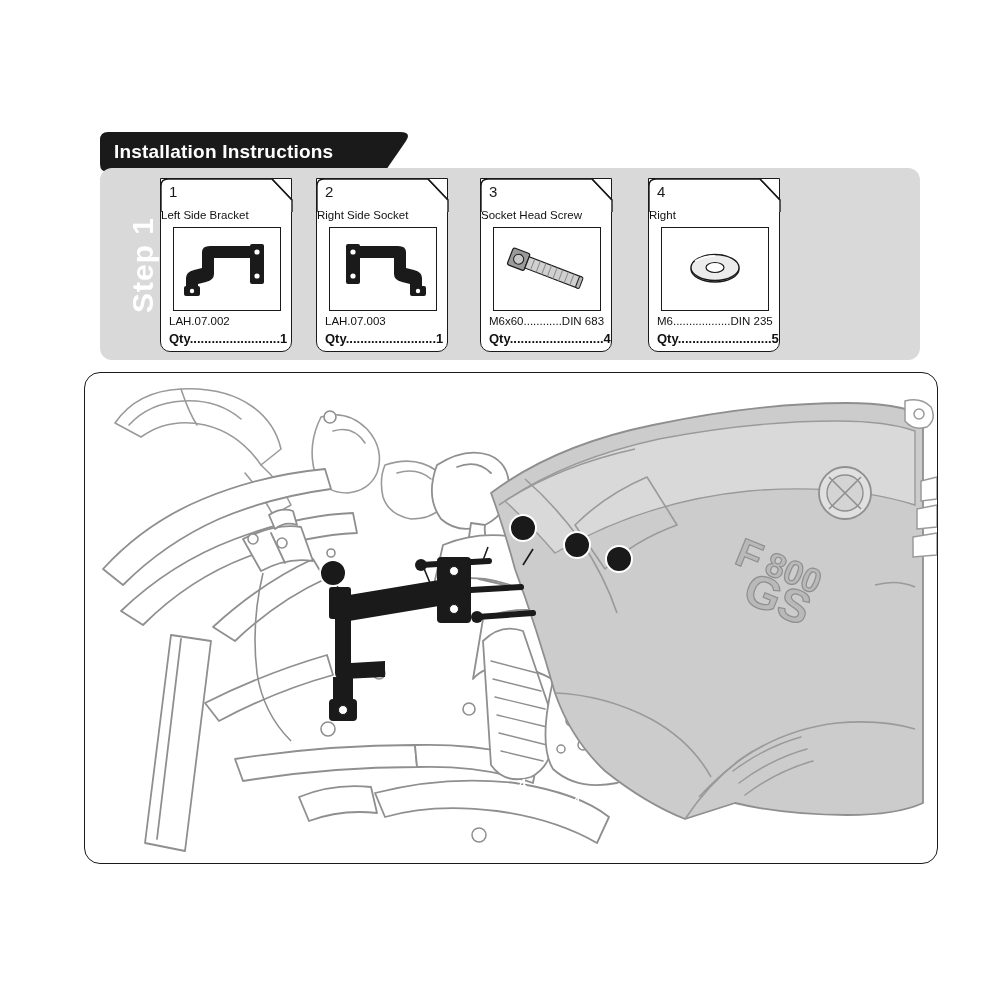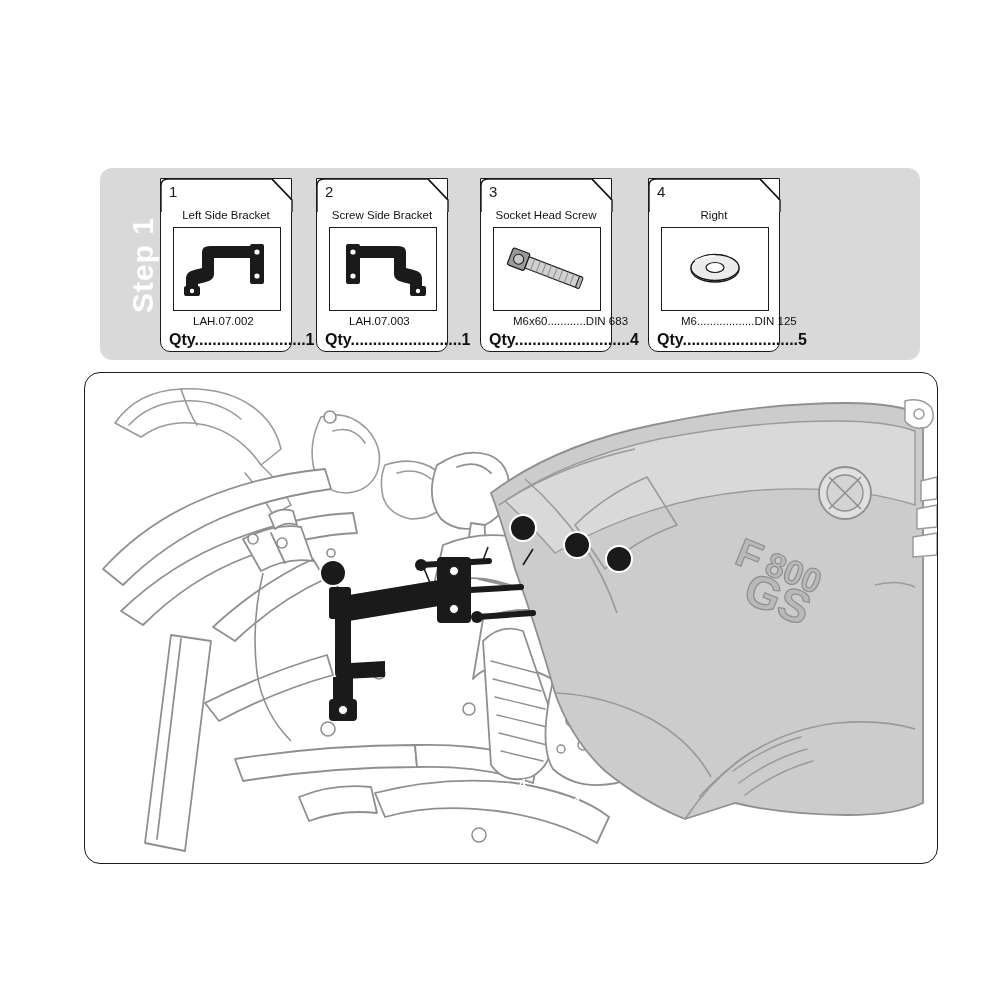--- a/index.html
+++ b/index.html
@@ -88,48 +88,46 @@
     left: 8px;
     top: 4px;
     font-size: 15px;
     color: #1a1a1a;
   }
   .card .pname {
     position: absolute;
     left: 0;
     right: 0;
     top: 30px;
-    text-align: center;
     font-size: 11.5px;
     color: #111;
   }
   .card .thumb {
     position: absolute;
     left: 12px;
     top: 48px;
     width: 106px;
     height: 82px;
     border: 1.3px solid #1a1a1a;
     background: #ffffff;
     overflow: hidden;
   }
   .card .code {
     position: absolute;
     left: 8px;
     top: 136px;
     font-size: 11.5px;
     color: #111;
     white-space: nowrap;
-    margin-left: 24px;
   }
   .card .qty {
     position: absolute;
     left: 8px;
     top: 152px;
-    font-size: 16px;
+    font-size: 13px;
     font-weight: bold;
     color: #111;
     white-space: nowrap;
   }
 
   #card1 { left: 160px; }
   #card2 { left: 316px; }
   #card3 { left: 480px; }
   #card4 { left: 648px; }
 
@@ -152,20 +150,26 @@
     font-size: 13px;
     font-weight: bold;
     pointer-events: none;
   }
 </style>
 </head>
 <body>
 
 <div id="sheet">
 
+  <div class="banner">
+    <svg class="banner-shape" viewBox="0 0 320 40" preserveAspectRatio="none">
+      <path d="M0,8 Q0,0 8,0 L300,0 Q312,0 306,9 L286,38 Q283,40 278,40 L8,40 Q0,40 0,32 Z" fill="#1a1a1a"></path>
+    </svg>
+    <div class="banner-title">Installation Instructions</div>
+  </div>
 
   <div class="step-strip">
     <div class="step-label">Step 1</div>
   </div>
 
   <div class="card" id="card1">
     <svg style="position:absolute;left:-1.4px;top:-1.4px;width:133px;height:36px;" viewBox="0 0 133 36">
       <path d="M1,34 L1,8 Q1,1 8,1 L112,1 L132,22 L132,34" fill="#ffffff" stroke="#1a1a1a" stroke-width="1.4"></path>
       <path d="M112,1 L132,22" fill="none" stroke="#1a1a1a" stroke-width="1.4"></path>
     </svg>
@@ -184,21 +188,21 @@
     <div class="code">LAH.07.002</div>
     <div class="qty">Qty.........................1</div>
   </div>
 
   <div class="card" id="card2">
     <svg style="position:absolute;left:-1.4px;top:-1.4px;width:133px;height:36px;" viewBox="0 0 133 36">
       <path d="M1,34 L1,8 Q1,1 8,1 L112,1 L132,22 L132,34" fill="#ffffff" stroke="#1a1a1a" stroke-width="1.4"></path>
       <path d="M112,1 L132,22" fill="none" stroke="#1a1a1a" stroke-width="1.4"></path>
     </svg>
     <div class="num">2</div>
-    <div class="pname">Screw Side Bracket</div>
+    <div class="pname">Right Side Socket</div>
     <div class="thumb">
       <svg viewBox="0 0 106 82" width="106" height="82">
         <path d="M92,62 L92,50 Q92,44 84,42 L76,40 L76,24 Q76,18 68,18 L26,18 L26,30 L64,30 L64,46 Q64,52 72,54 L80,56 L80,62 Z" fill="#1a1a1a"></path>
         <rect x="16" y="16" width="14" height="40" rx="2" fill="#1a1a1a"></rect>
         <circle cx="23" cy="24" r="2.6" fill="#ffffff"></circle>
         <circle cx="23" cy="48" r="2.6" fill="#ffffff"></circle>
         <rect x="80" y="58" width="16" height="10" rx="2" fill="#1a1a1a"></rect>
         <circle cx="88" cy="63" r="2.2" fill="#ffffff"></circle>
       </svg>
     </div>
@@ -245,21 +249,21 @@
     <div class="num">4</div>
     <div class="pname">Right</div>
     <div class="thumb">
       <svg viewBox="0 0 106 82" width="106" height="82">
         <ellipse cx="53" cy="41" rx="24" ry="13" fill="#d6d6d6" stroke="#1a1a1a" stroke-width="1.3"></ellipse>
         <ellipse cx="53" cy="39.5" rx="24" ry="13" fill="#ececec" stroke="#1a1a1a" stroke-width="1.3"></ellipse>
         <ellipse cx="53" cy="39.5" rx="9" ry="5" fill="#ffffff" stroke="#1a1a1a" stroke-width="1.2"></ellipse>
         <path d="M33,33 Q42,28 53,28" fill="none" stroke="#ffffff" stroke-width="2" opacity="0.9"></path>
       </svg>
     </div>
-    <div class="code">M6..................DIN 125</div>
+    <div class="code">M6..................DIN 235</div>
     <div class="qty">Qty..........................5</div>
   </div>
 
   <div class="illus-frame">
     <svg viewBox="0 0 852 490" width="852" height="490">
 
       <g fill="none" stroke="#9a9a9a" stroke-width="1.6" stroke-linejoin="round" stroke-linecap="round">
 
         <path d="M30,50 Q52,18 96,16 Q140,14 168,34 Q190,50 196,76 L176,92 Q154,60 120,52 Q84,44 56,64 Z"></path>
         <path d="M44,52 Q64,30 98,28 Q132,26 156,46"></path>

